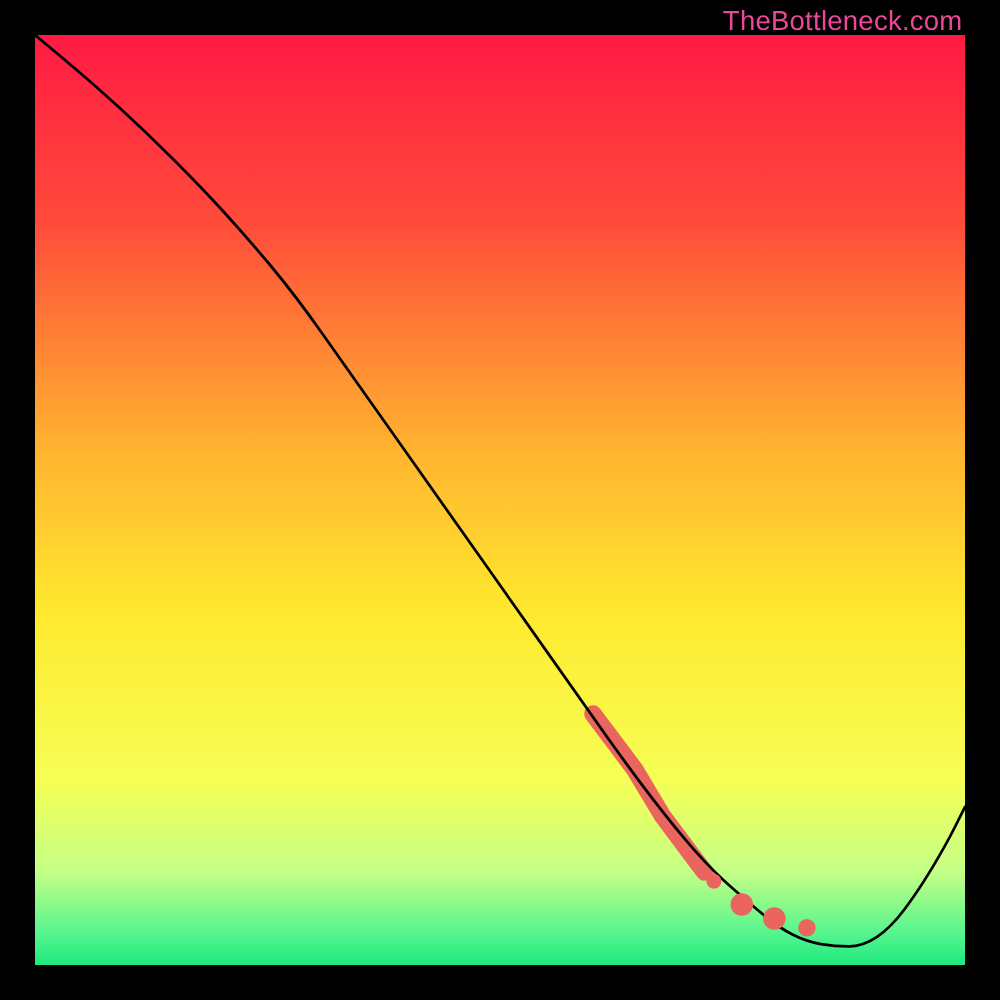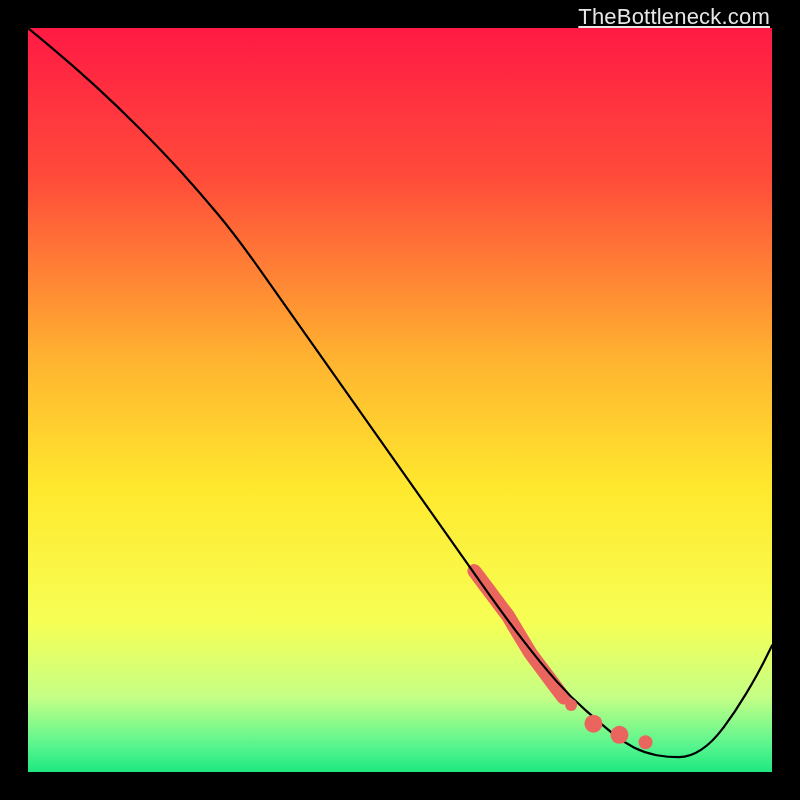--- a/index.html
+++ b/index.html
@@ -23,26 +23,25 @@
     position: absolute;
     left: 0;
     top: 0;
     width: 744px;
     height: 744px;
   }
   .watermark {
     position: absolute;
     top: 4px;
     right: 30px;
-    color: #e5e5e5;
+    color: #ec4899;
     font-size: 22px;
     font-weight: 500;
     letter-spacing: 0.2px;
     user-select: none;
-    text-decoration: underline;
   }
 </style>
 </head>
 <body>
 
 <div class="frame">
   <svg class="plot" viewBox="0 0 744 744" preserveAspectRatio="none">
     <defs>
       <linearGradient id="bg-grad" x1="0" y1="0" x2="0" y2="1">
           <stop offset="0%" stop-color="#ff1a44"></stop>

